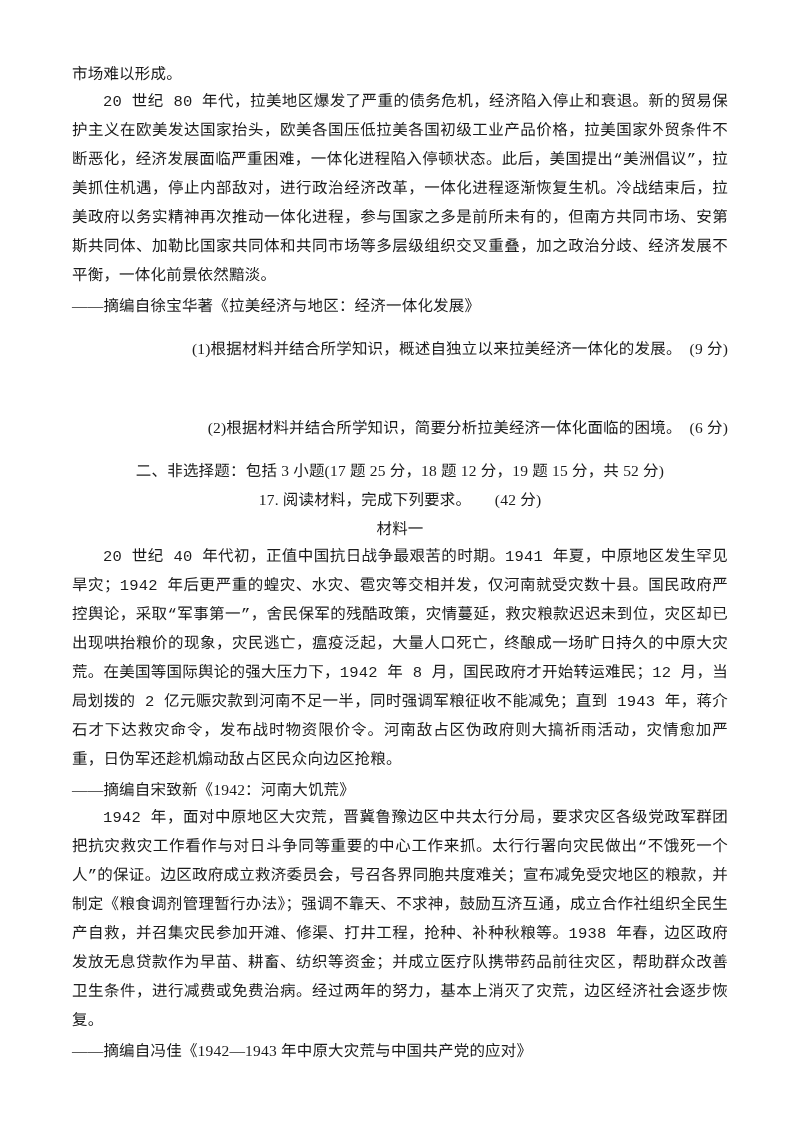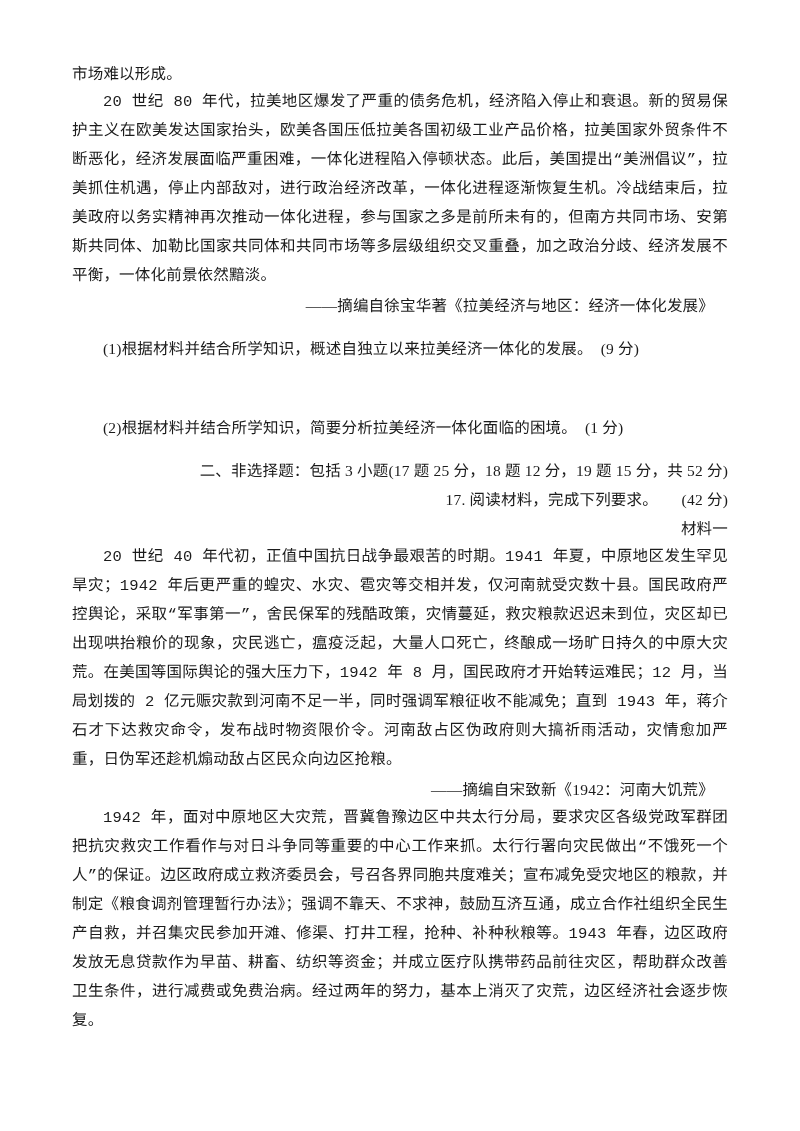--- a/index.html
+++ b/index.html
@@ -30,48 +30,50 @@
     text-align: justify;
   }
   
   .para {
     text-indent: 2em;
     text-align: justify;
     font-family: Liberation Mono, monospace;
   }
   
   .attribution {
-    text-align: right;
+    text-align: left;
     padding-right: 14px;
   }
   
   .question {
     text-indent: 2em;
+    text-align: right;
   }
   
   .section, .qhead, .label {
-    text-align: right;
+    text-align: center;
   }
   .spacer {
     width: 100%;
   }
 </style>
 </head>
 <body>
 
 <div class="page">
   <div>
       <p class="cont">市场难以形成。</p>
       <p class="para">20 世纪 80 年代，拉美地区爆发了严重的债务危机，经济陷入停止和衰退。新的贸易保护主义在欧美发达国家抬头，欧美各国压低拉美各国初级工业产品价格，拉美国家外贸条件不断恶化，经济发展面临严重困难，一体化进程陷入停顿状态。此后，美国提出“美洲倡议”，拉美抓住机遇，停止内部敌对，进行政治经济改革，一体化进程逐渐恢复生机。冷战结束后，拉美政府以务实精神再次推动一体化进程，参与国家之多是前所未有的，但南方共同市场、安第斯共同体、加勒比国家共同体和共同市场等多层级组织交叉重叠，加之政治分歧、经济发展不平衡，一体化前景依然黯淡。</p>
       <p class="attribution">——摘编自徐宝华著《拉美经济与地区：经济一体化发展》</p>
       <div class="spacer" style="height: 14px;"></div>
       <p class="question">(1)根据材料并结合所学知识，概述自独立以来拉美经济一体化的发展。　(9 分)</p>
       <div class="spacer" style="height: 50px;"></div>
-      <p class="question">(2)根据材料并结合所学知识，简要分析拉美经济一体化面临的困境。　(1 分)</p>
+      <p class="question">(2)根据材料并结合所学知识，简要分析拉美经济一体化面临的困境。　(6 分)</p>
       <div class="spacer" style="height: 14px;"></div>
       <p class="section">二、非选择题：包括 3 小题(17 题 25 分，18 题 12 分，19 题 15 分，共 52 分)</p>
       <p class="qhead">17. 阅读材料，完成下列要求。　　(42 分)</p>
       <p class="label">材料一</p>
       <p class="para">20 世纪 40 年代初，正值中国抗日战争最艰苦的时期。1941 年夏，中原地区发生罕见旱灾；1942 年后更严重的蝗灾、水灾、雹灾等交相并发，仅河南就受灾数十县。国民政府严控舆论，采取“军事第一”，舍民保军的残酷政策，灾情蔓延，救灾粮款迟迟未到位，灾区却已出现哄抬粮价的现象，灾民逃亡，瘟疫泛起，大量人口死亡，终酿成一场旷日持久的中原大灾荒。在美国等国际舆论的强大压力下，1942 年 8 月，国民政府才开始转运难民；12 月，当局划拨的 2 亿元赈灾款到河南不足一半，同时强调军粮征收不能减免；直到 1943 年，蒋介石才下达救灾命令，发布战时物资限价令。河南敌占区伪政府则大搞祈雨活动，灾情愈加严重，日伪军还趁机煽动敌占区民众向边区抢粮。</p>
       <p class="attribution">——摘编自宋致新《1942：河南大饥荒》</p>
-      <p class="para">1942 年，面对中原地区大灾荒，晋冀鲁豫边区中共太行分局，要求灾区各级党政军群团把抗灾救灾工作看作与对日斗争同等重要的中心工作来抓。太行行署向灾民做出“不饿死一个人”的保证。边区政府成立救济委员会，号召各界同胞共度难关；宣布减免受灾地区的粮款，并制定《粮食调剂管理暂行办法》；强调不靠天、不求神，鼓励互济互通，成立合作社组织全民生产自救，并召集灾民参加开滩、修渠、打井工程，抢种、补种秋粮等。1943 年春，边区政府发放无息贷款作为早苗、耕畜、纺织等资金；并成立医疗队携带药品前往灾区，帮助群众改善卫生条件，进行减费或免费治病。经过两年的努力，基本上消灭了灾荒，边区经济社会逐步恢复。</p>
+      <p class="para">1942 年，面对中原地区大灾荒，晋冀鲁豫边区中共太行分局，要求灾区各级党政军群团把抗灾救灾工作看作与对日斗争同等重要的中心工作来抓。太行行署向灾民做出“不饿死一个人”的保证。边区政府成立救济委员会，号召各界同胞共度难关；宣布减免受灾地区的粮款，并制定《粮食调剂管理暂行办法》；强调不靠天、不求神，鼓励互济互通，成立合作社组织全民生产自救，并召集灾民参加开滩、修渠、打井工程，抢种、补种秋粮等。1938 年春，边区政府发放无息贷款作为早苗、耕畜、纺织等资金；并成立医疗队携带药品前往灾区，帮助群众改善卫生条件，进行减费或免费治病。经过两年的努力，基本上消灭了灾荒，边区经济社会逐步恢复。</p>
+      <p class="attribution">——摘编自冯佳《1942—1943 年中原大灾荒与中国共产党的应对》</p>
     </div>
 </div>
 
 </body></html>

